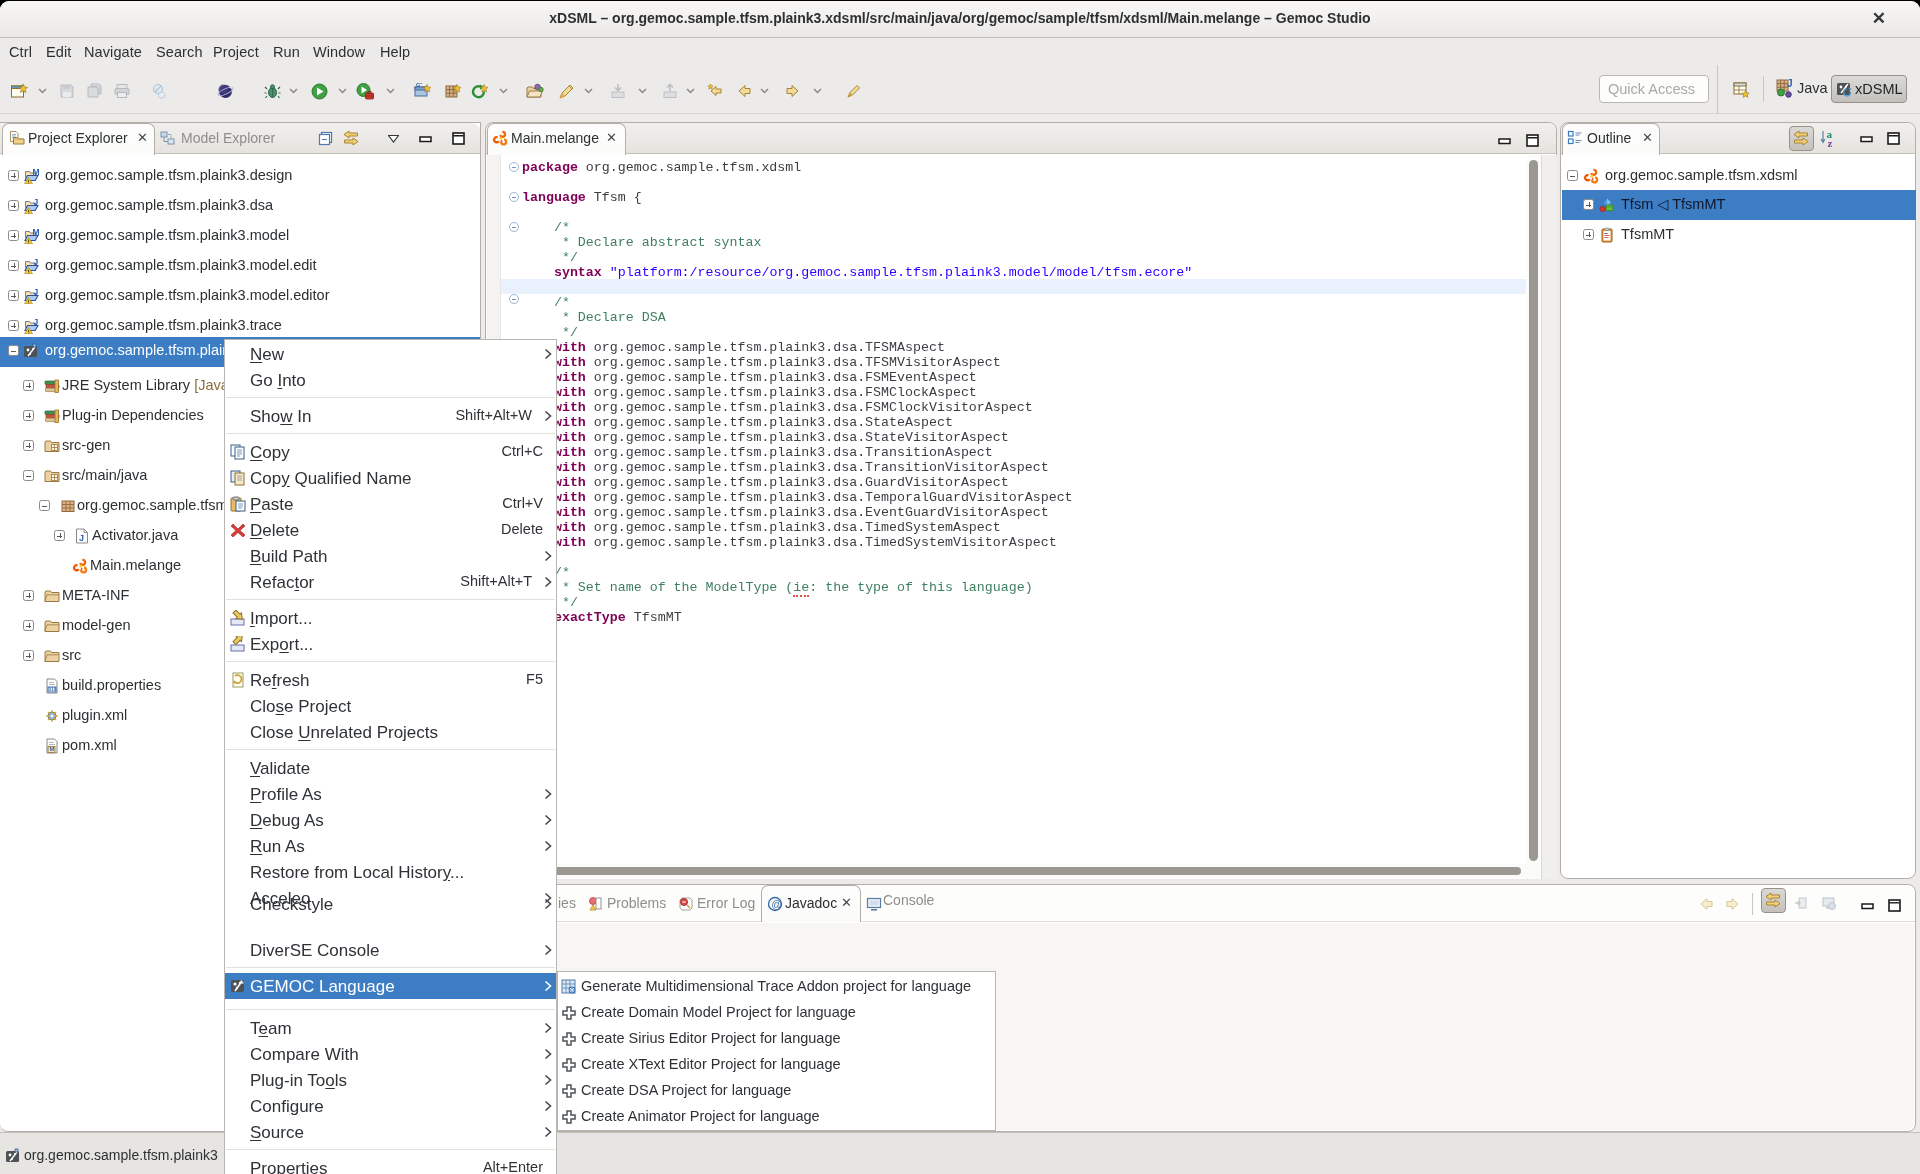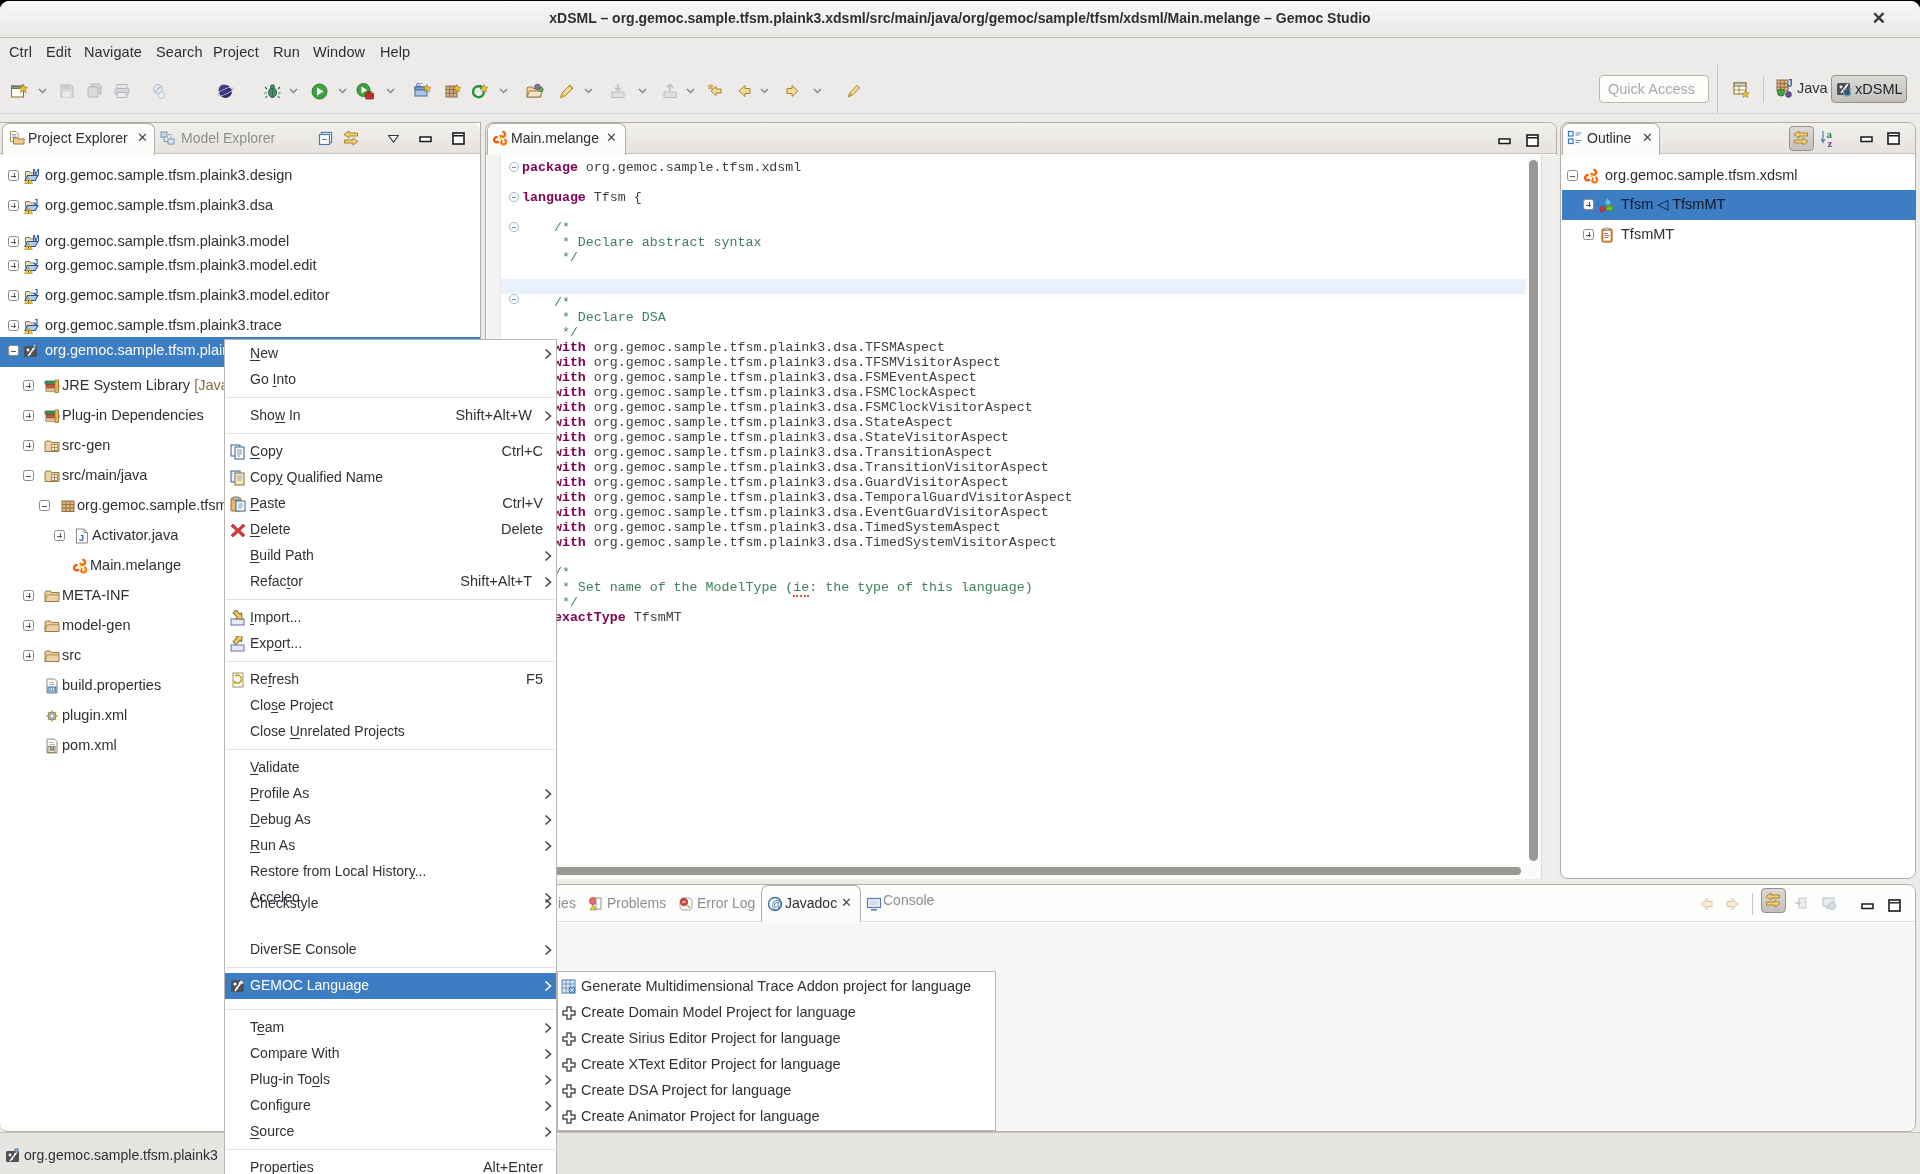--- a/index.html
+++ b/index.html
@@ -61,21 +61,21 @@
 #curline{position:absolute;left:14px;top:124px;width:1025px;height:15px;background:#e9f2fc;}
 
 #vscroll{position:absolute;left:1041px;top:32px;width:14px;height:724px;background:#fbfbfa;}
 #vthumb{position:absolute;left:2px;top:5px;width:9px;height:701px;background:#9b9893;border-radius:5px;}
 #oruler{position:absolute;left:1055px;top:32px;width:16px;height:724px;background:#f1efee;border-left:1px solid #ddd9d5;}
 #hscroll{position:absolute;left:1px;top:741px;width:1040px;height:15px;background:#fbfbfa;}
 #hthumb{position:absolute;left:4px;top:3px;width:1030px;height:8px;background:#9b9893;border-radius:4px;}
 
 #ctxmenu{position:absolute;left:224px;top:338px;width:333px;height:840px;background:#fff;border:1px solid #b9b5b0;}
 .mi{position:absolute;left:0;width:100%;height:26px;}
-.mi .lbl{position:absolute;left:25px;top:4px;font-size:14px;color:#2e3236;}
+.mi .lbl{position:absolute;left:25px;top:4px;font-size:17px;color:#2e3236;}
 .mi .acc{position:absolute;right:13px;top:4px;font-size:14.5px;color:#2e3236;}
 .mi .arr{position:absolute;right:4px;top:7px;width:8px;height:12px;}
 .mi .mico{position:absolute;left:5px;top:5px;width:16px;height:16px;}
 .msep{position:absolute;left:1px;right:1px;height:1px;background:#e3e1de;}
 .mi.hl{background:#3d7dc4;}
 .mi.hl .lbl{color:#fff;}
 u{text-decoration:underline;text-underline-offset:2px;}
 
 #submenu{position:absolute;left:557px;top:970px;width:439px;height:160px;background:#fff;border:1px solid #b9b5b0;}
 .si{position:absolute;left:0;width:100%;height:26px;}
@@ -452,21 +452,21 @@
         </div>
       <div class="trow" style="top:68px">
           <div class="texp plus" style="left:8px"></div>
           <svg class="tico" style="left:23px" viewBox="0 0 16 16">
             <use href="#prjfolder"></use>
             <use href="#decJ"></use>
             <use href="#warn"></use>
           </svg>
           <div class="tlbl" style="left:45px">org.gemoc.sample.tfsm.plaink3.dsa</div>
         </div>
-      <div class="trow" style="top:104px">
+      <div class="trow" style="top:98px">
           <div class="texp plus" style="left:8px"></div>
           <svg class="tico" style="left:23px" viewBox="0 0 16 16">
             <use href="#prjfolder"></use>
             <use href="#decM"></use>
             <use href="#warn"></use>
           </svg>
           <div class="tlbl" style="left:45px">org.gemoc.sample.tfsm.plaink3.model</div>
         </div>
       <div class="trow" style="top:128px">
           <div class="texp plus" style="left:8px"></div>
@@ -613,20 +613,21 @@
       <div id="curline"></div>
       <div class="fold" style="top:7px"></div>
       <div class="fold" style="top:37px"></div>
       <div class="fold" style="top:67px"></div>
       <div class="fold" style="top:139px"></div>
       <div class="cline" style="top:4.5px"><span class="kw">package</span> org.gemoc.sample.tfsm.xdsml</div>
       <div class="cline" style="top:34.5px"><span class="kw">language</span> Tfsm {</div>
       <div class="cline" style="top:64.5px"><span class="cmt">    /*</span></div>
       <div class="cline" style="top:79.5px"><span class="cmt">     * Declare abstract syntax</span></div>
       <div class="cline" style="top:94.5px"><span class="cmt">     */</span></div>
+      <div class="cline" style="top:109.5px">    <span class="kw">syntax</span> <span class="str">"platform:/resource/org.gemoc.sample.tfsm.plaink3.model/model/tfsm.ecore"</span></div>
       <div class="cline" style="top:139.5px"><span class="cmt">    /*</span></div>
       <div class="cline" style="top:154.5px"><span class="cmt">     * Declare DSA</span></div>
       <div class="cline" style="top:169.5px"><span class="cmt">     */</span></div>
       <div class="cline" style="top:184.5px">    <span class="kw">with</span> org.gemoc.sample.tfsm.plaink3.dsa.TFSMAspect</div>
       <div class="cline" style="top:199.5px">    <span class="kw">with</span> org.gemoc.sample.tfsm.plaink3.dsa.TFSMVisitorAspect</div>
       <div class="cline" style="top:214.5px">    <span class="kw">with</span> org.gemoc.sample.tfsm.plaink3.dsa.FSMEventAspect</div>
       <div class="cline" style="top:229.5px">    <span class="kw">with</span> org.gemoc.sample.tfsm.plaink3.dsa.FSMClockAspect</div>
       <div class="cline" style="top:244.5px">    <span class="kw">with</span> org.gemoc.sample.tfsm.plaink3.dsa.FSMClockVisitorAspect</div>
       <div class="cline" style="top:259.5px">    <span class="kw">with</span> org.gemoc.sample.tfsm.plaink3.dsa.StateAspect</div>
       <div class="cline" style="top:274.5px">    <span class="kw">with</span> org.gemoc.sample.tfsm.plaink3.dsa.StateVisitorAspect</div>

